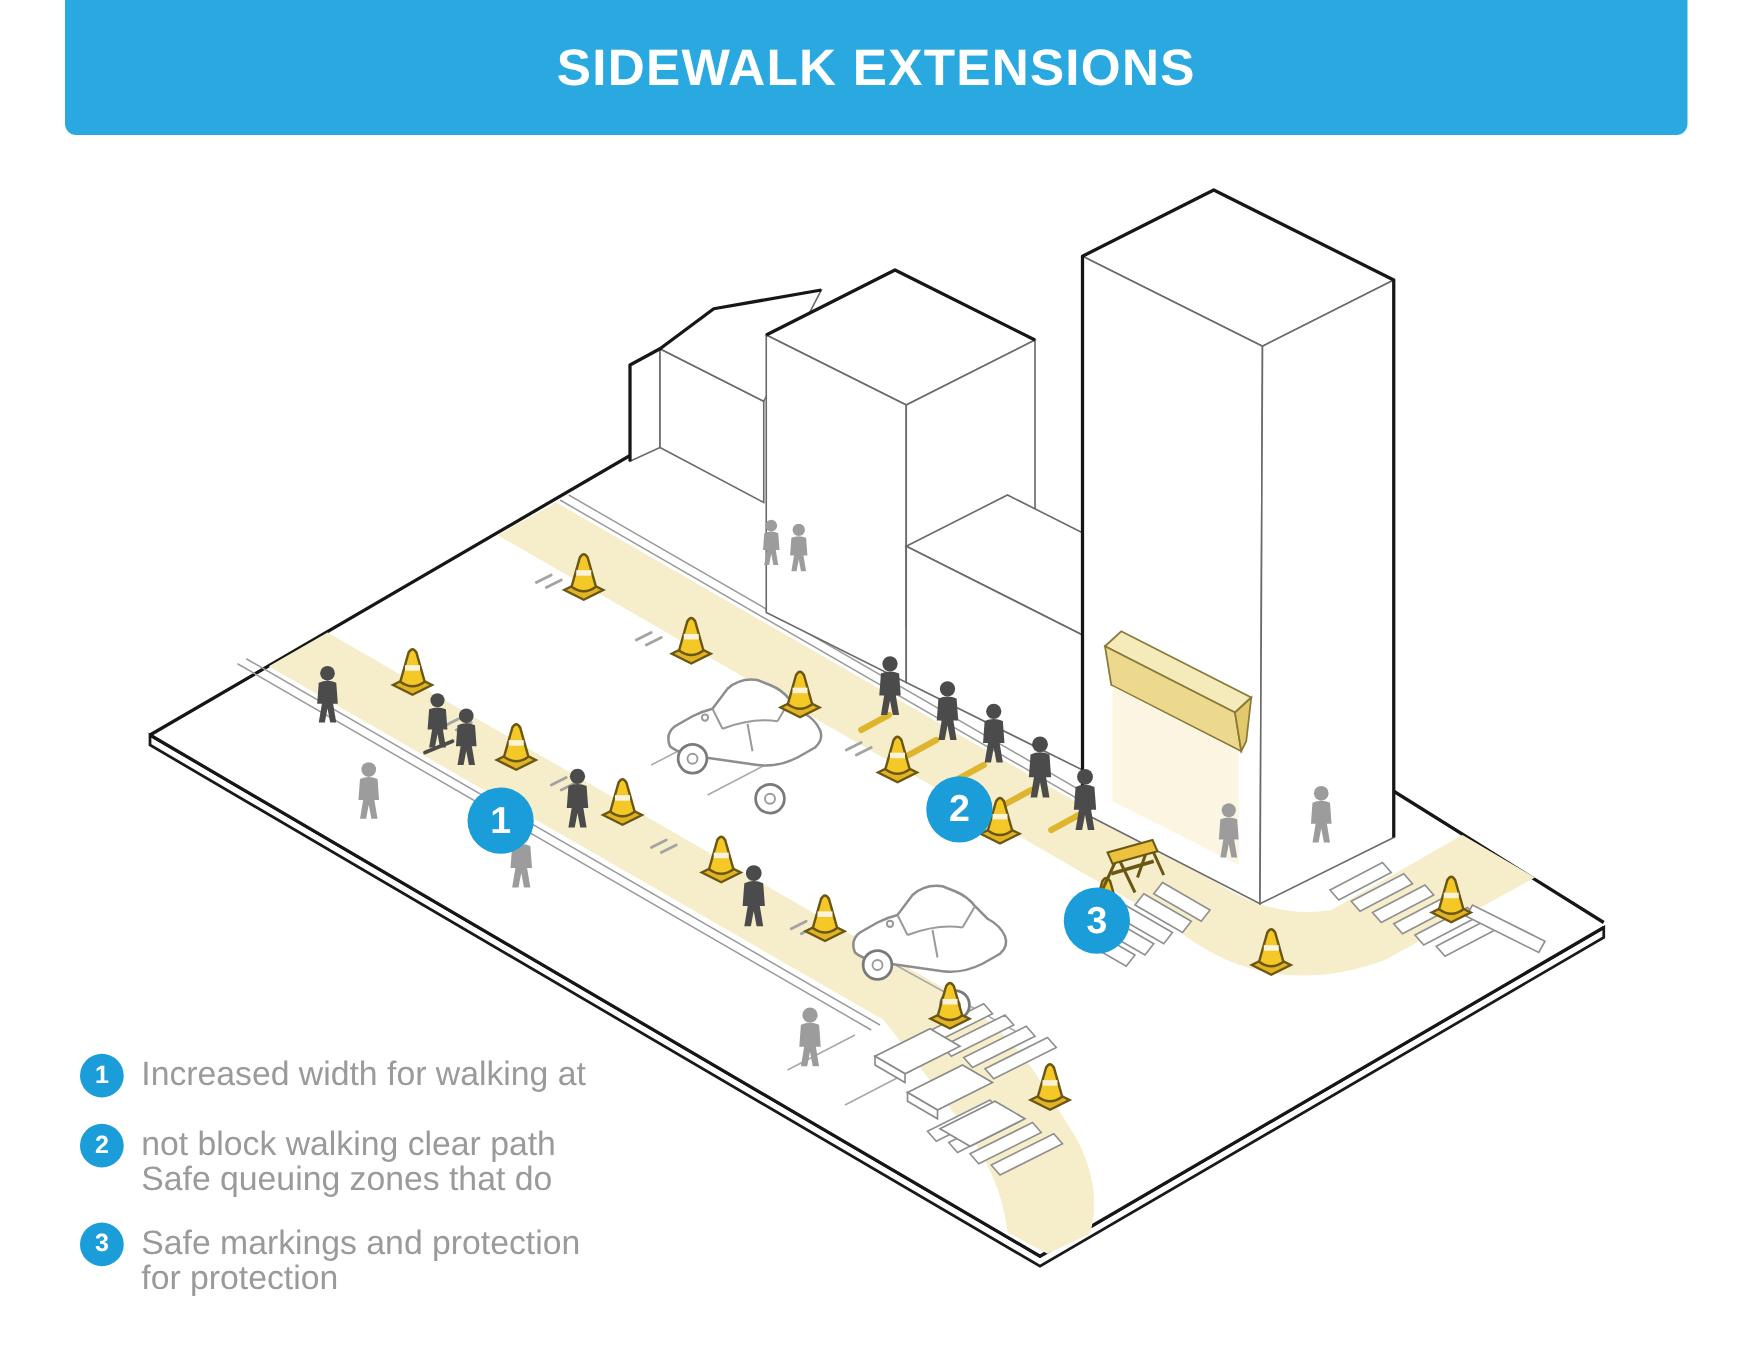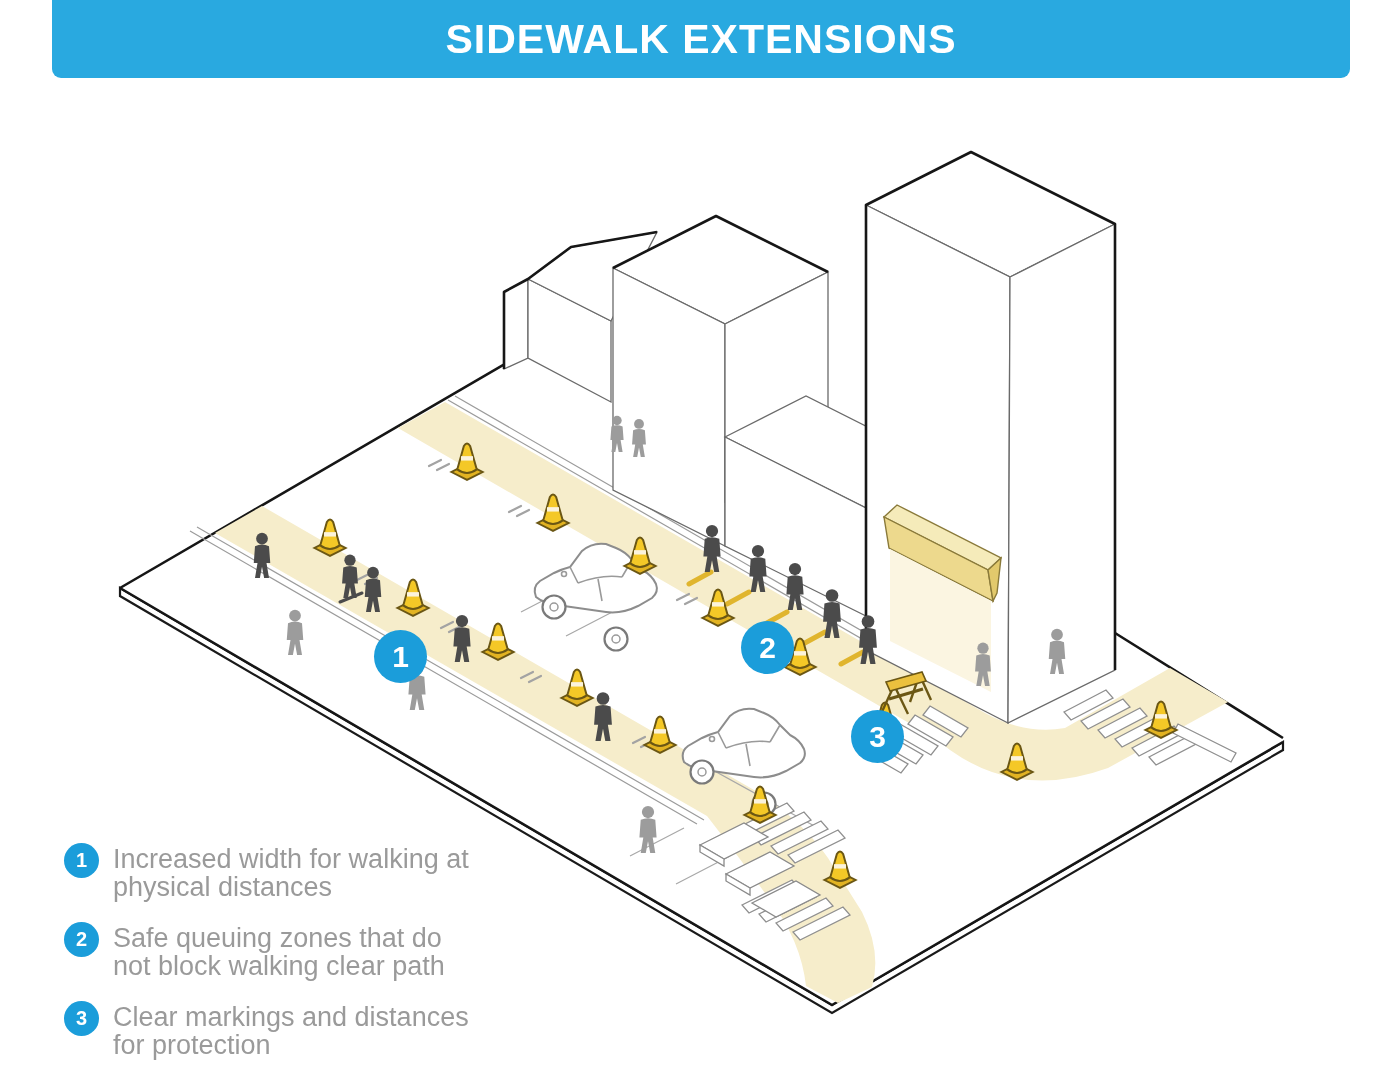--- a/index.html
+++ b/index.html
@@ -1,19 +1,19 @@
 <!DOCTYPE html>
 <html style="--banner-blue: #29A9E0; --badge-blue: #1B9DDA; --path-yellow: #F6EDCB; --cone-yellow: #F4C827; --awning-yellow: #EDD98D; --person-dark: #4B4B4B; --person-gray: #9C9C9C; --legend-text: #9A9A9A; --outline-dark: #161616;"><head>
 <meta charset="utf-8">
 <style>
   html,body{margin:0;padding:0;background:#fff;}
   body{width:1392px;height:1084px;position:relative;overflow:hidden;
        font-family:"Liberation Sans",sans-serif;}
 
-  .banner{position:absolute;left:52px;top:0;width:1298px;height:78px;
+  .banner{position:absolute;left:52px;top:0;width:1298px;height:108px;
           background:var(--banner-blue,#29A9E0);border-radius:0 0 9px 9px;
           display:flex;align-items:center;justify-content:center;}
   .banner h1{margin:0;color:#fff;font-size:41px;font-weight:bold;letter-spacing:1px;}
 
   .scene{position:absolute;left:0;top:0;width:1392px;height:1084px;}
 
   .path-yellow{fill:var(--path-yellow,#F6EDCB);}
   .bface{fill:#ffffff;stroke:#6a6a6a;stroke-width:1.3;}
   .thick{fill:none;stroke:#161616;stroke-width:2.6;stroke-linejoin:round;}
   .stripe{fill:#ffffff;stroke:#8f8f8f;stroke-width:1.3;}
@@ -225,30 +225,29 @@
 </div>
 <div class="marker" style="left:851px;top:710px;">
   <span>3</span>
 </div>
 
 <div class="legend">
   <div class="legend-row">
     <div class="legend-badge">1</div>
     <div class="legend-text">
       <div>Increased width for walking at</div>
-      <div>physical distances</div>
     </div>
   </div>
   <div class="legend-row">
     <div class="legend-badge">2</div>
     <div class="legend-text">
+      <div>not block walking clear path</div>
       <div>Safe queuing zones that do</div>
-      <div>not block walking clear path</div>
     </div>
   </div>
   <div class="legend-row">
     <div class="legend-badge">3</div>
     <div class="legend-text">
-      <div>Clear markings and distances</div>
+      <div>Safe markings and protection</div>
       <div>for protection</div>
     </div>
   </div>
 </div>
 
 </body></html>

